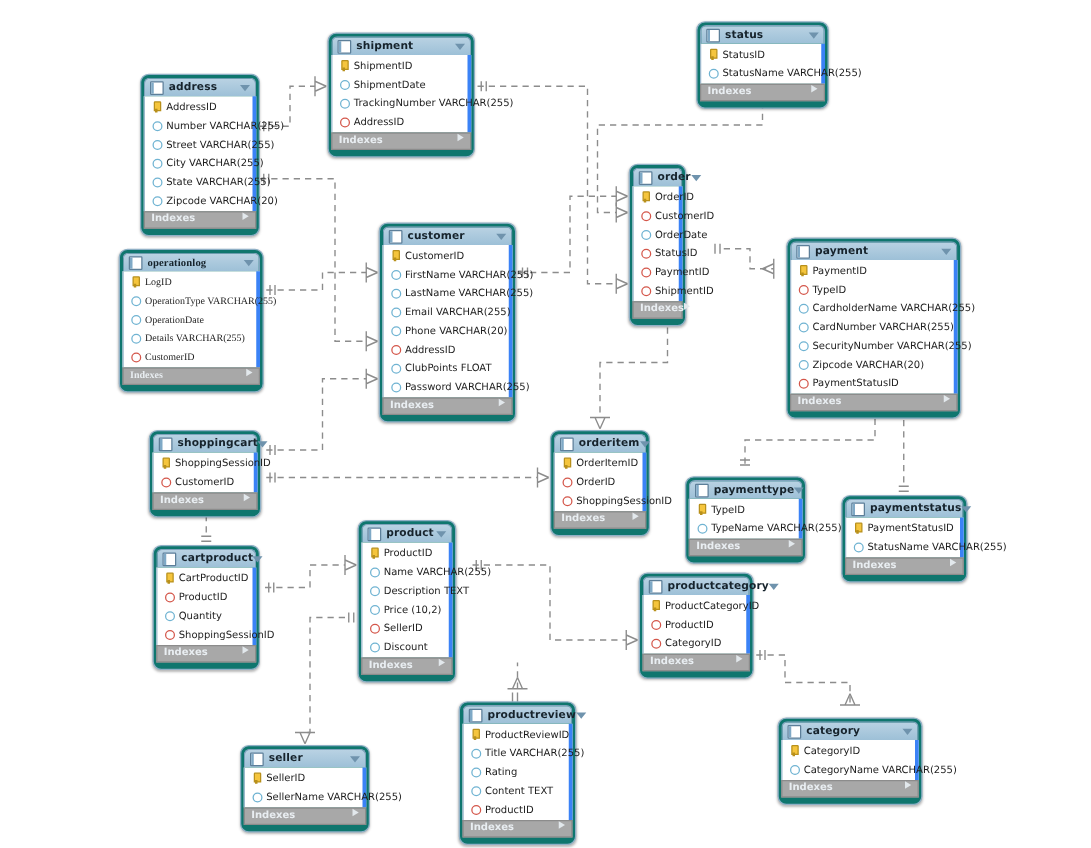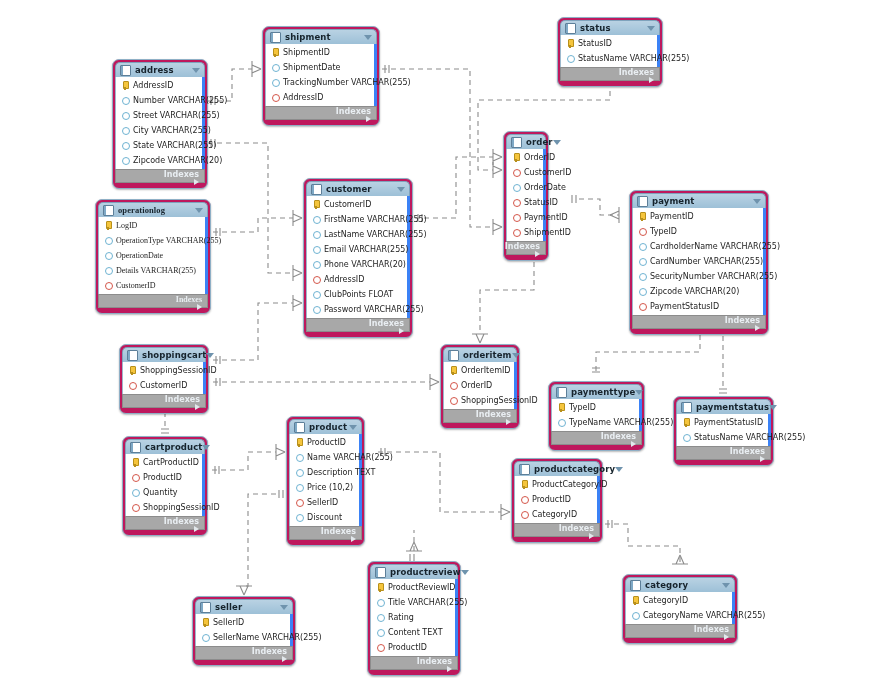--- a/index.html
+++ b/index.html
@@ -11,21 +11,21 @@
     overflow:hidden;
   }
   #canvas{position:relative;width:873px;height:678px;}
 
   
   #wires{position:absolute;left:0;top:0;width:873px;height:678px;pointer-events:none;}
 
   
   .tbl{
     position:absolute;
-    background:#be185d;
+    background:#0f766e;
     border:1px solid #8fb0c6;
     border-radius:7px;
     padding:2px 2px 5px 2px;
     box-sizing:border-box;
     box-shadow:0 1px 2px rgba(0,0,0,.28);
   }
   .tbl-hd{
     height:15px;
     background:linear-gradient(#b9d2e3,#9dc0d7);
     border:1px solid #7fa3bc;
@@ -81,22 +81,22 @@
   
   .g-fk:before{
     content:"";position:absolute;left:1px;top:1px;width:6px;height:6px;
     border:1.3px solid #d4564a;border-radius:50%;background:#ffffff;
   }
   .col .cname{font-size:8px;color:#1d1d1d;}
   .idx{
     height:14px;
     background:#a8a8a8;
     border:1px solid #8c8c8c;
-    display:flex;align-items:flex-end;justify-content:space-between;
-    padding:0 5px;box-sizing:border-box;flex-direction:column;
+    display:flex;align-items:flex-start;justify-content:space-between;
+    padding:0 5px;box-sizing:border-box;
   }
   .idx .ilbl{font-size:8px;font-weight:bold;color:#e9eef2;}
   .idx .iarr{
     width:0;height:0;
     border-top:3.5px solid transparent;border-bottom:3.5px solid transparent;
     border-left:5px solid #e2e8ec;
   }
 </style>
 </head>
 <body>

